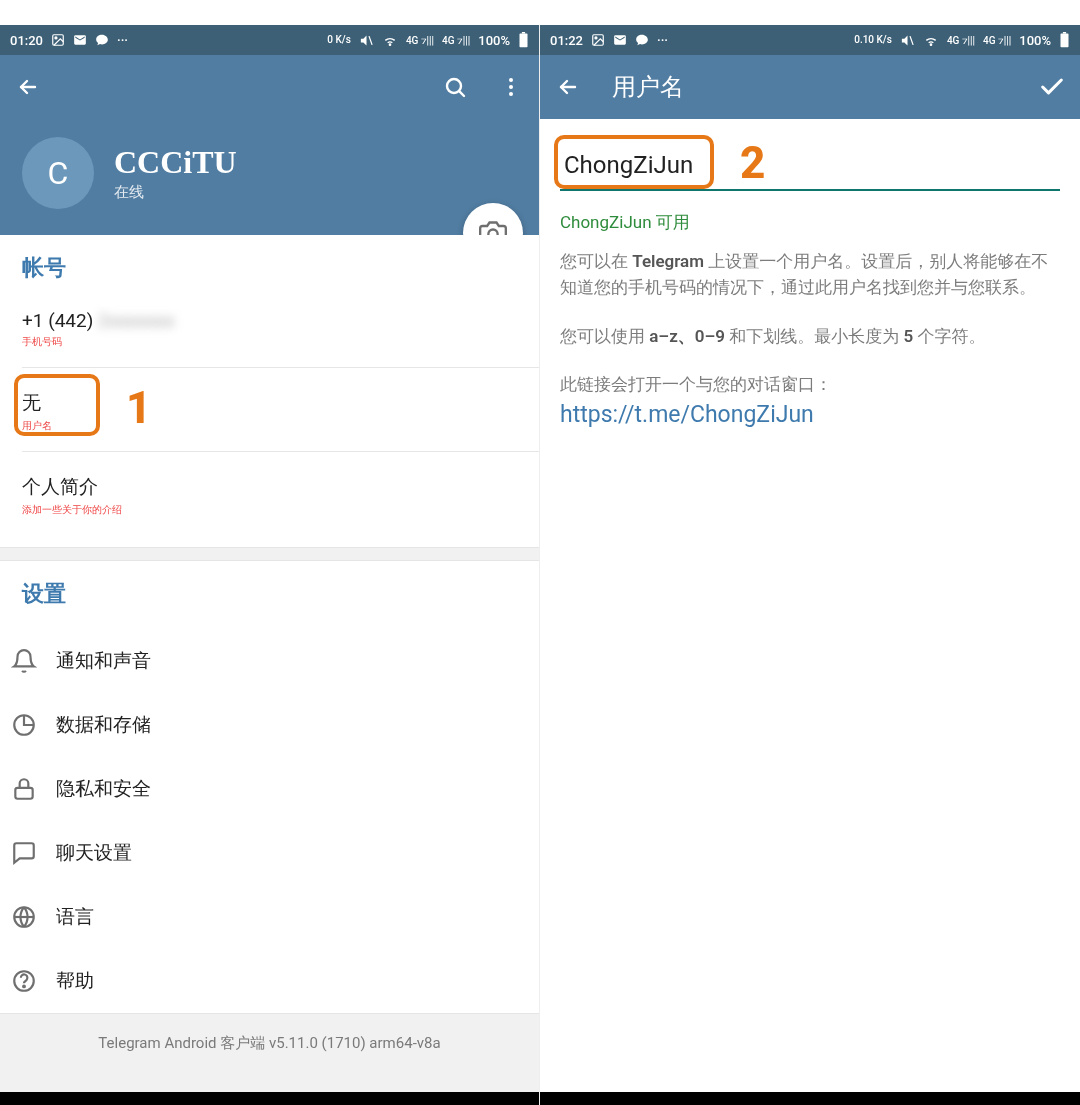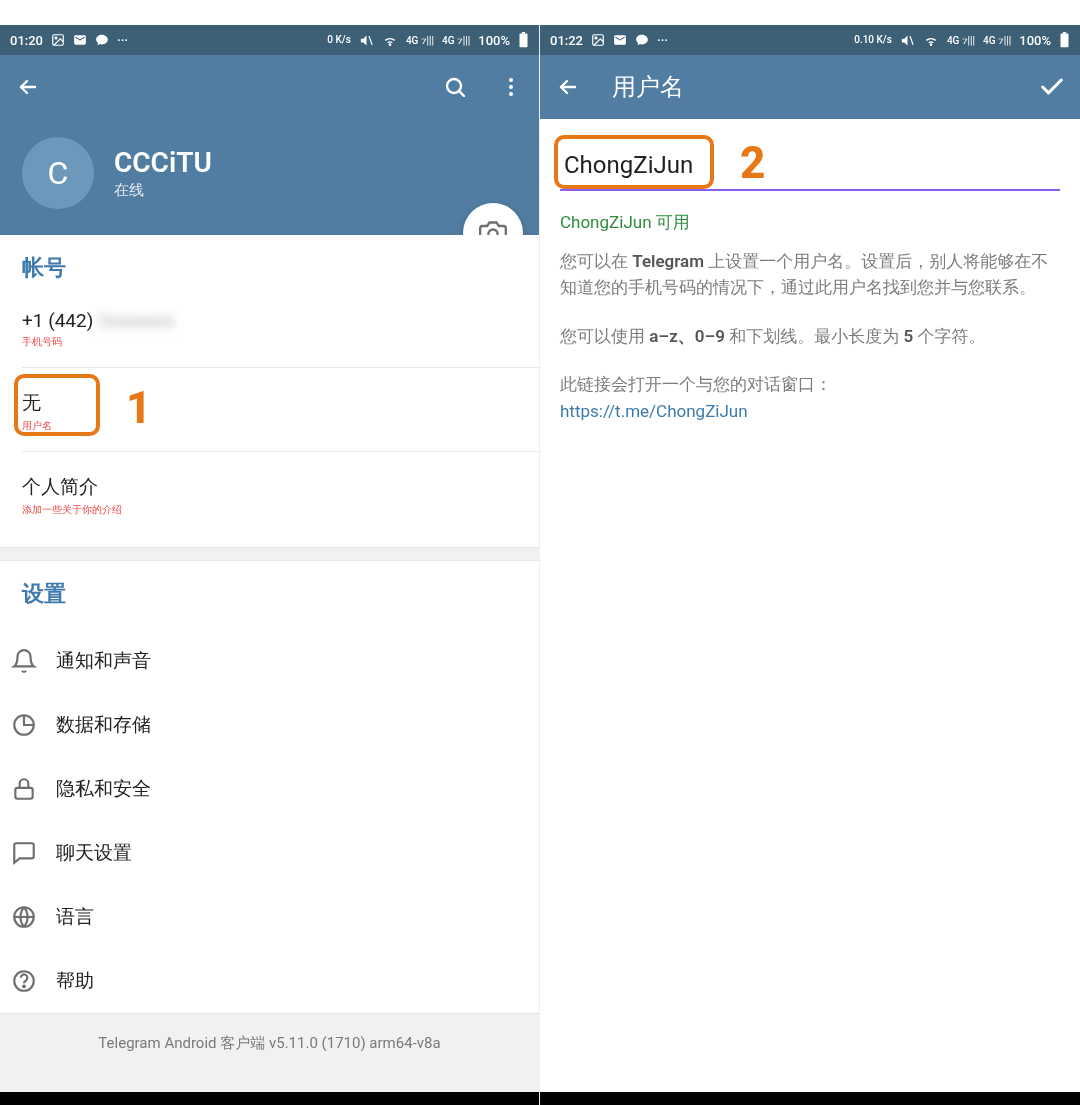--- a/index.html
+++ b/index.html
@@ -13,21 +13,21 @@
   .sb-icon{display:inline-flex;align-items:center;}
   
   .appbar { background:#517da2; color:#fff; display:flex; align-items:center; padding:0 14px; height:64px; position:relative;}
   .appbar .title{ font-size:24px; font-weight:500; margin-left:30px;}
   .appbar .spacer{flex:1;}
   .ab-icon{width:28px;height:28px;display:flex;align-items:center;justify-content:center;}
   .ab-icon.gap{margin-left:28px;}
   
   .profile-header{ background:#517da2; color:#fff; padding:18px 22px 26px 22px; display:flex; align-items:center; gap:20px; position:relative;}
   .avatar{ width:72px;height:72px;border-radius:50%; background:#6b98bb; display:flex; align-items:center; justify-content:center; font-size:32px; color:#fff;}
-  .profile-name{font-size:28px;font-weight:600;}
+  .profile-name{font-size:32px;font-weight:600;font-family:Liberation Serif, serif;}
   .profile-status{font-size:15px;opacity:.85;margin-top:2px;}
   .camera-fab{position:absolute;right:16px;bottom:-28px;width:60px;height:60px;border-radius:50%;background:#fff;display:flex;align-items:center;justify-content:center;box-shadow:0 2px 6px rgba(0,0,0,.25);}
   
   .content{flex:1;overflow:hidden;background:#fff;}
   .section{padding:18px 22px 6px 22px;}
   .section-title{color:#3e7aad;font-size:22px;font-weight:600;margin-bottom:14px;}
   .row{padding:12px 0;}
   .row .main{font-size:19px;color:#222;}
   .row .sub{font-size:10px;color:#ef4444;margin-top:3px;}
   .blur{filter:blur(5px);color:#aaa;}
@@ -36,25 +36,25 @@
   .setting-row{display:flex;align-items:center;padding:18px 10px;gap:18px;}
   .setting-row .label{font-size:19px;color:#222;}
   .setting-icon{width:28px;height:28px;display:flex;align-items:center;justify-content:center;color:#6f6f6f;}
   .footer{background:#f1f1f1;color:#7a7a7a;text-align:center;font-size:15px;padding:20px 0 48px 0;border-top:1px solid #e5e5e5;}
   
   .annot-box{position:absolute;border:4px solid #e77817;border-radius:10px;pointer-events:none;}
   .annot-num{position:absolute;color:#e77817;font-size:44px;font-weight:800;pointer-events:none;}
   
   .username-body{padding:22px 20px 0 20px;}
   .input-wrap{position:relative;}
-  .input-line{width:100%;font-size:24px;color:#222;border:none;border-bottom:2px solid #8b5cf6;padding:10px 4px 10px 4px;outline:none;background:transparent;font-family:inherit;}
+  .input-line{width:100%;font-size:24px;color:#222;border:none;border-bottom:2px solid #0f766e;padding:10px 4px 10px 4px;outline:none;background:transparent;font-family:inherit;}
   .avail{color:#2f8c3c;font-size:17px;margin-top:20px;}
   .desc{color:#7c7c7c;font-size:17px;line-height:1.55;margin-top:14px;}
   .desc strong{color:#555;font-weight:600;}
-  .link{color:#3e7aad;font-size:17px;margin-top:4px;}
+  .link{color:#3e7aad;font-size:23px;margin-top:4px;}
   .navbar{height:38px;background:#000;margin-top:auto;}
   svg{display:block;}
 </style>
 </head>
 <body>
 
 <div class="stage">
 
   <div class="phone">
 

